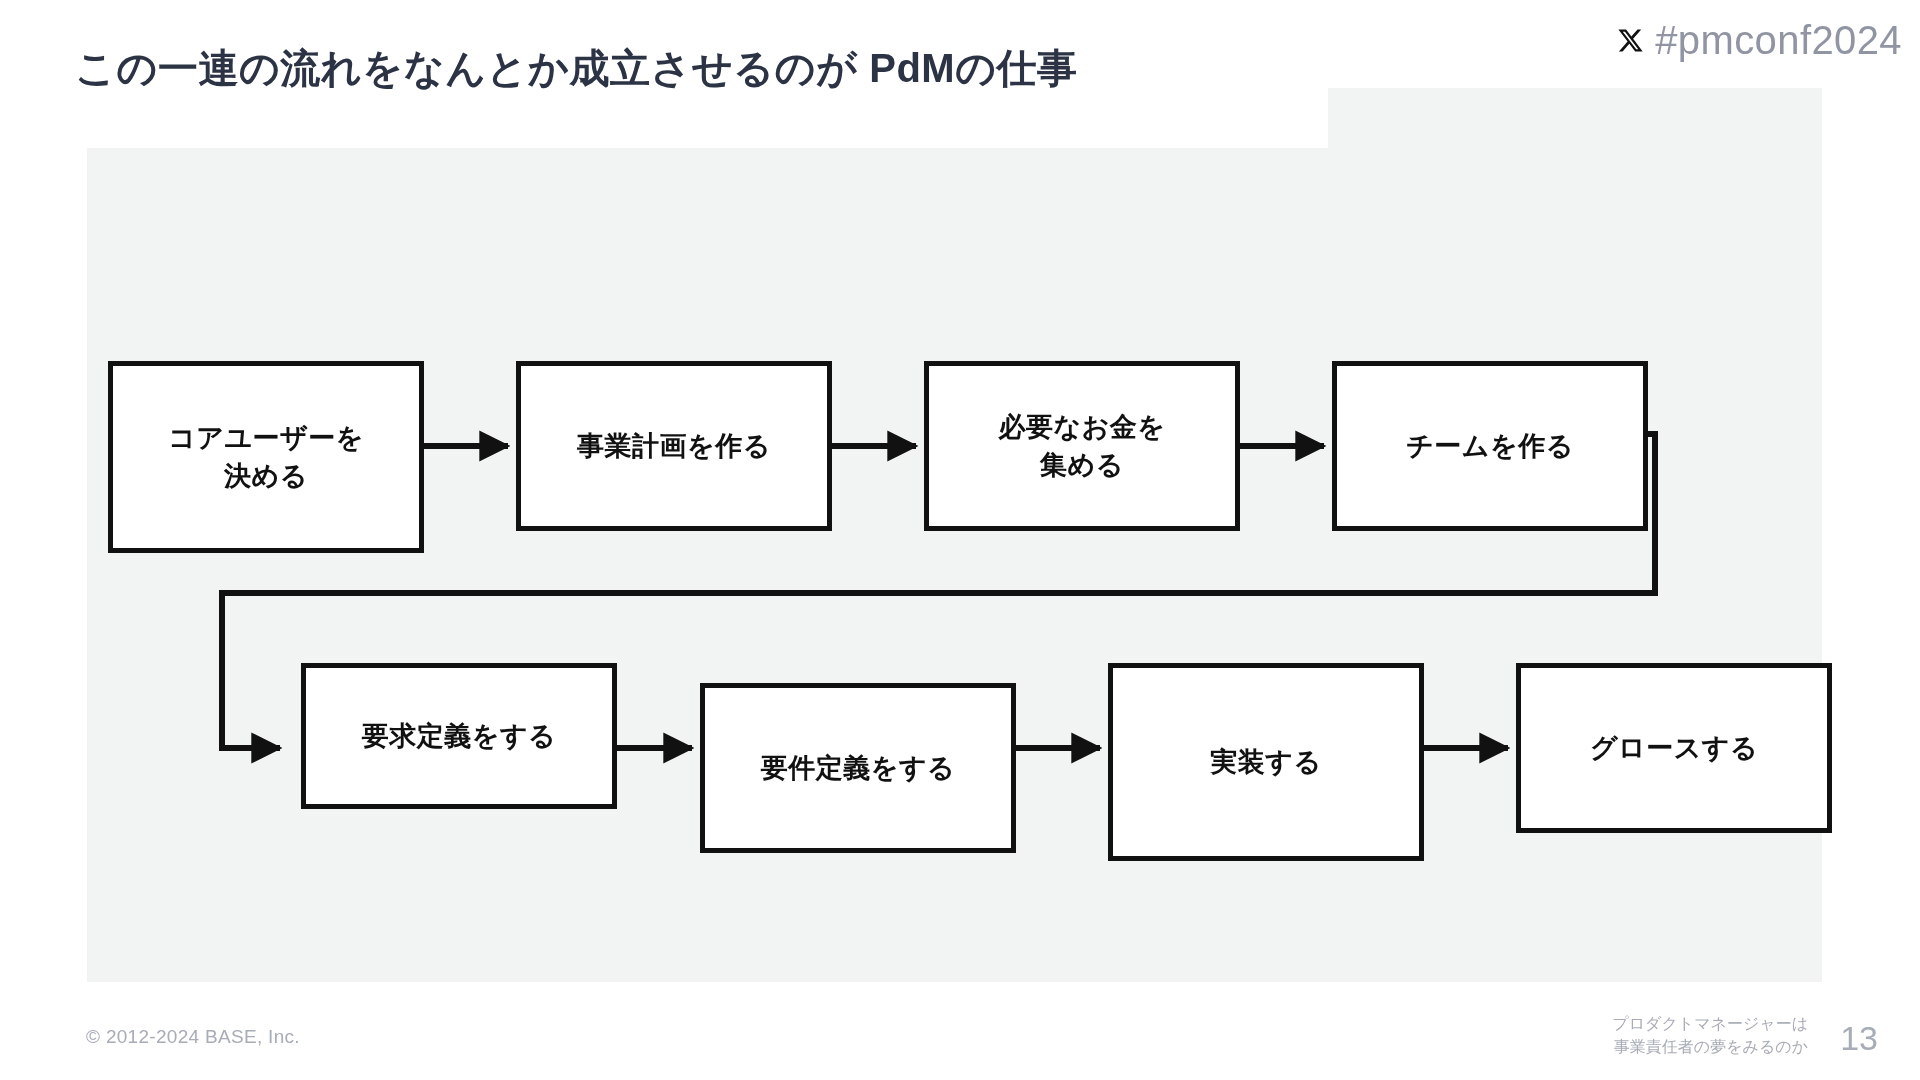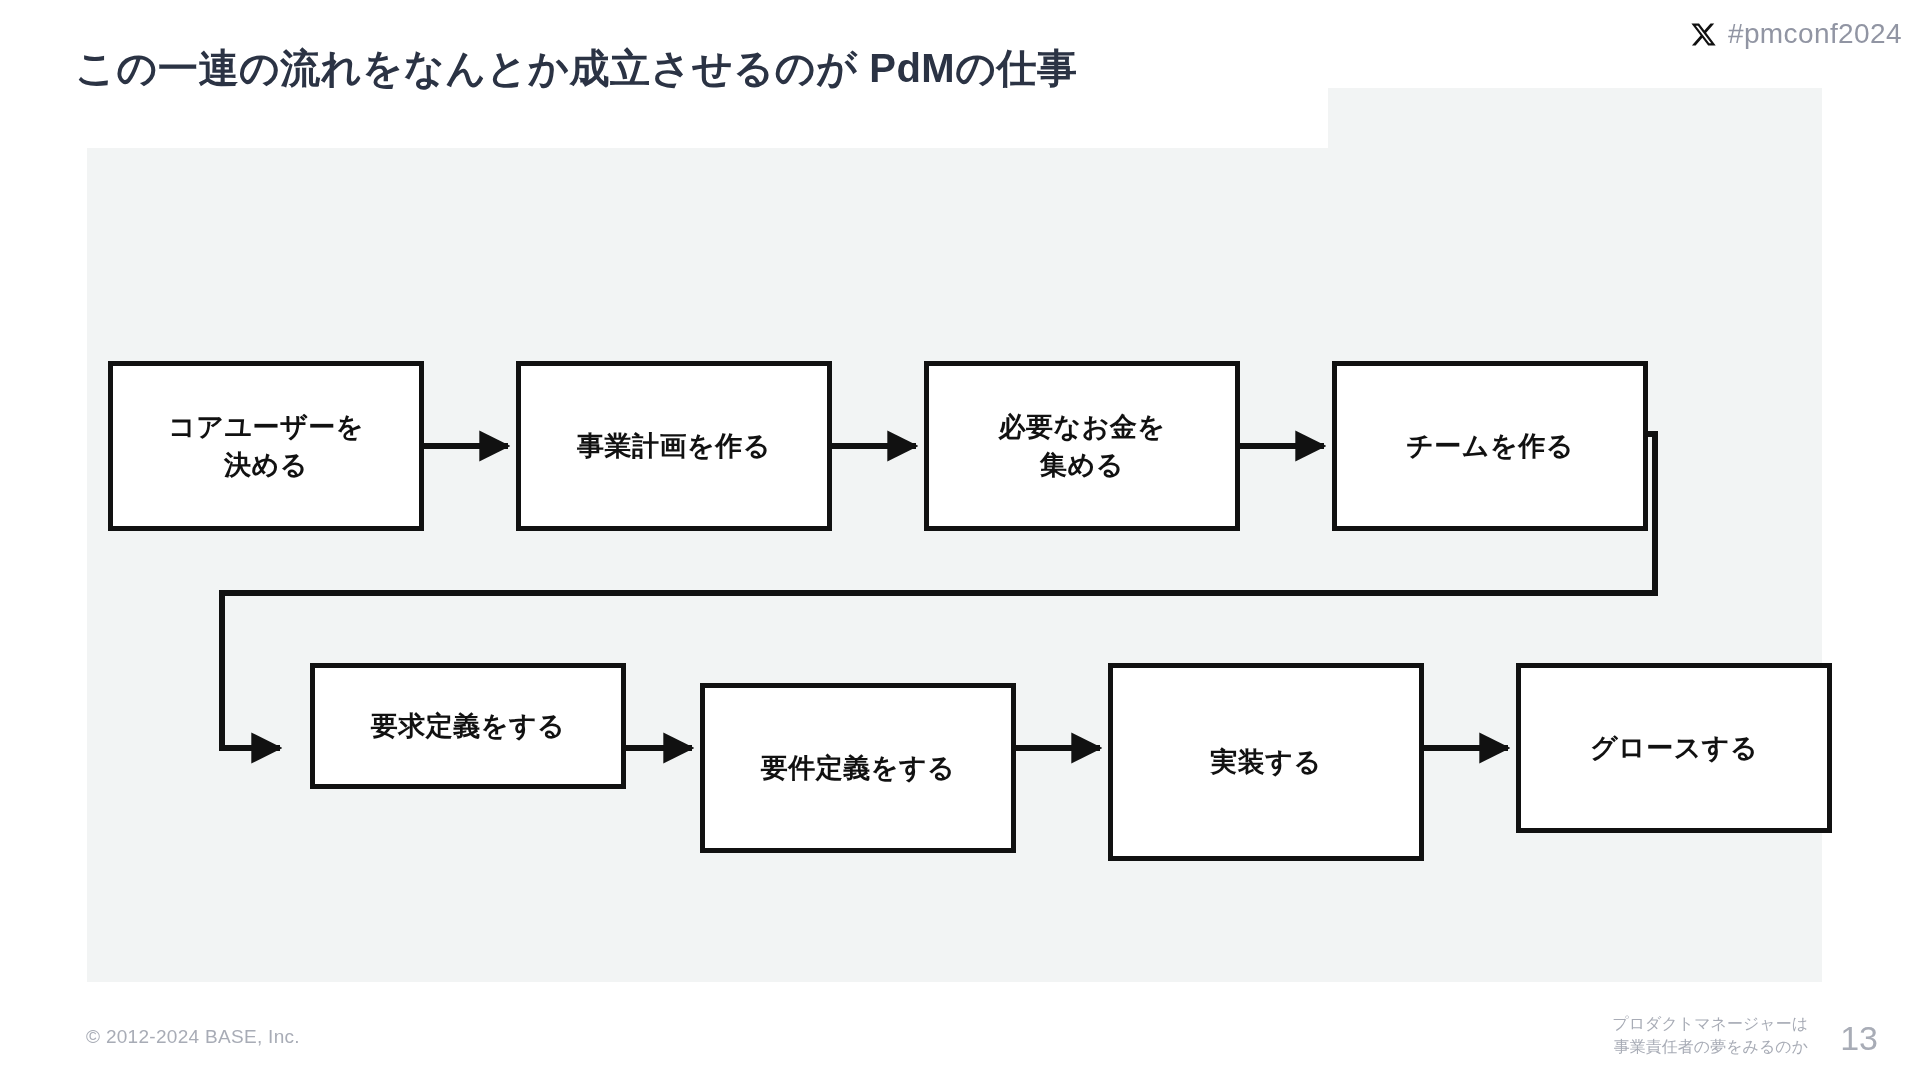--- a/index.html
+++ b/index.html
@@ -47,21 +47,21 @@
   .hashtag-wrap {
     position:absolute;
     right:18px; top:20px;
     display:flex;
     align-items:center;
     gap:11px;
     z-index:7;
   }
   .x-logo { display:block; width:27px; height:27px; }
   .hashtag-text {
-    font-size:28px;
+    font-size:40px;
     color:#9195a3;
     letter-spacing:0.4px;
     line-height:1;
   }
 
   
   #flow {
     position:absolute;
     left:0; top:0;
     width:1920px; height:1080px;
@@ -143,21 +143,21 @@
       <line x1="1240" y1="446" x2="1324" y2="446" marker-end="url(#ah)"></line>
 
       <path d="M 1648 434 L 1655 434 L 1655 593 L 222 593 L 222 748 L 280 748" marker-end="url(#ah)"></path>
 
       <line x1="608" y1="748" x2="692" y2="748" marker-end="url(#ah)"></line>
       <line x1="1016" y1="748" x2="1100" y2="748" marker-end="url(#ah)"></line>
       <line x1="1424" y1="748" x2="1508" y2="748" marker-end="url(#ah)"></line>
     </g>
   </svg>
 
-  <div class="node" style="left:108px; top:361px; width:316px; height:170px;">
+  <div class="node" style="left:108px; top:361px; width:316px; height:192px;">
     <div>
       <span>コアユーザーを</span>
       <span>決める</span>
     </div>
   </div>
 
   <div class="node" style="left:516px; top:361px; width:316px; height:170px;">
     <div>
       <span>事業計画を作る</span>
     </div>
@@ -169,21 +169,21 @@
       <span>集める</span>
     </div>
   </div>
 
   <div class="node" style="left:1332px; top:361px; width:316px; height:170px;">
     <div>
       <span>チームを作る</span>
     </div>
   </div>
 
-  <div class="node" style="left:310px; top:663px; width:316px; height:126px;">
+  <div class="node" style="left:301px; top:663px; width:316px; height:146px;">
     <div>
       <span>要求定義をする</span>
     </div>
   </div>
 
   <div class="node" style="left:700px; top:663px; width:316px; height:170px;margin-top:20px;">
     <div>
       <span>要件定義をする</span>
     </div>
   </div>

